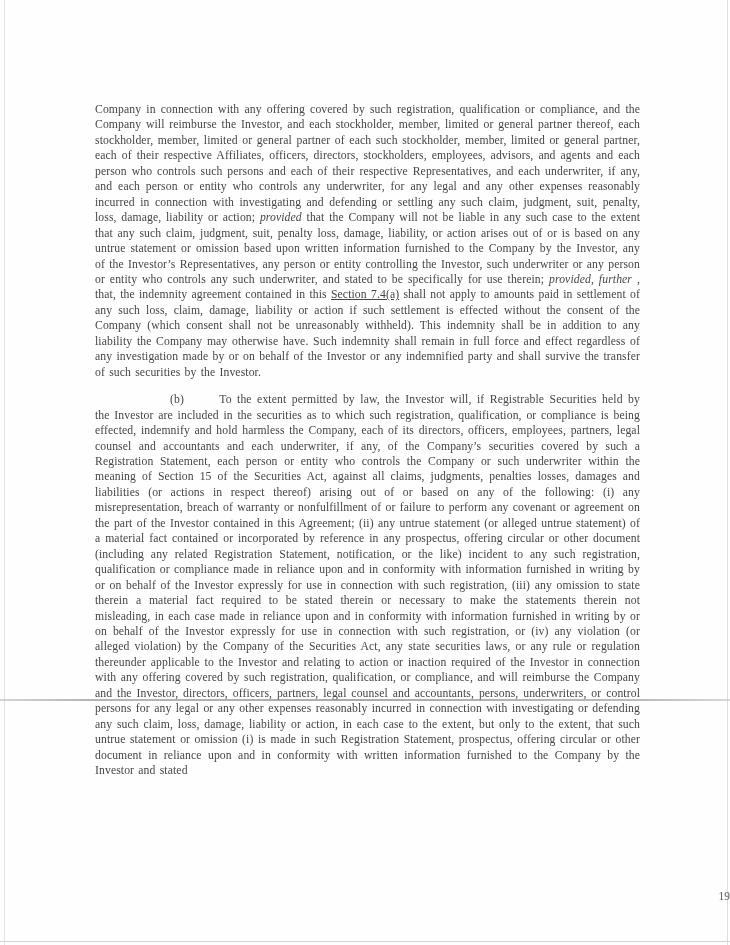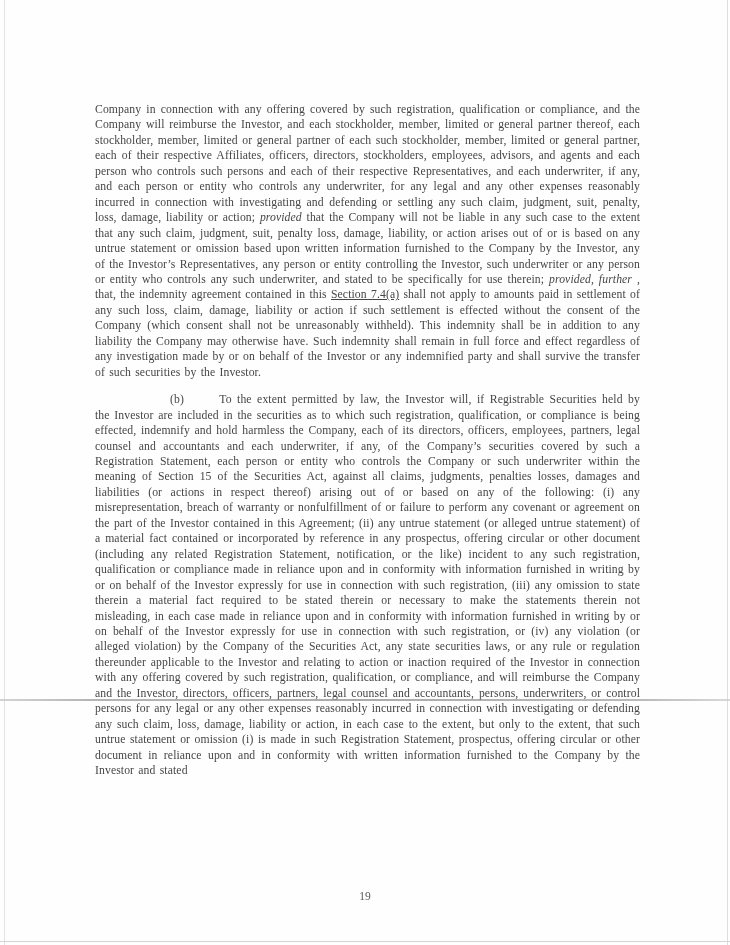--- a/index.html
+++ b/index.html
@@ -38,21 +38,21 @@
   .para-label {
     padding-right: 30px;
   }
   .seg-italic { font-style: italic; }
   .seg-underline { text-decoration: underline; }
   .page-number {
     position: absolute;
     top: 890px;
     left: 0;
     width: 730px;
-    text-align: center;
+    text-align: right;
     color: #5a5a5a;
     font-size: 11.5px;
     filter: blur(0.2px);
   }
   .crease-line {
     position: absolute;
     top: 699px;
     left: 0;
     width: 730px;
     height: 2px;

